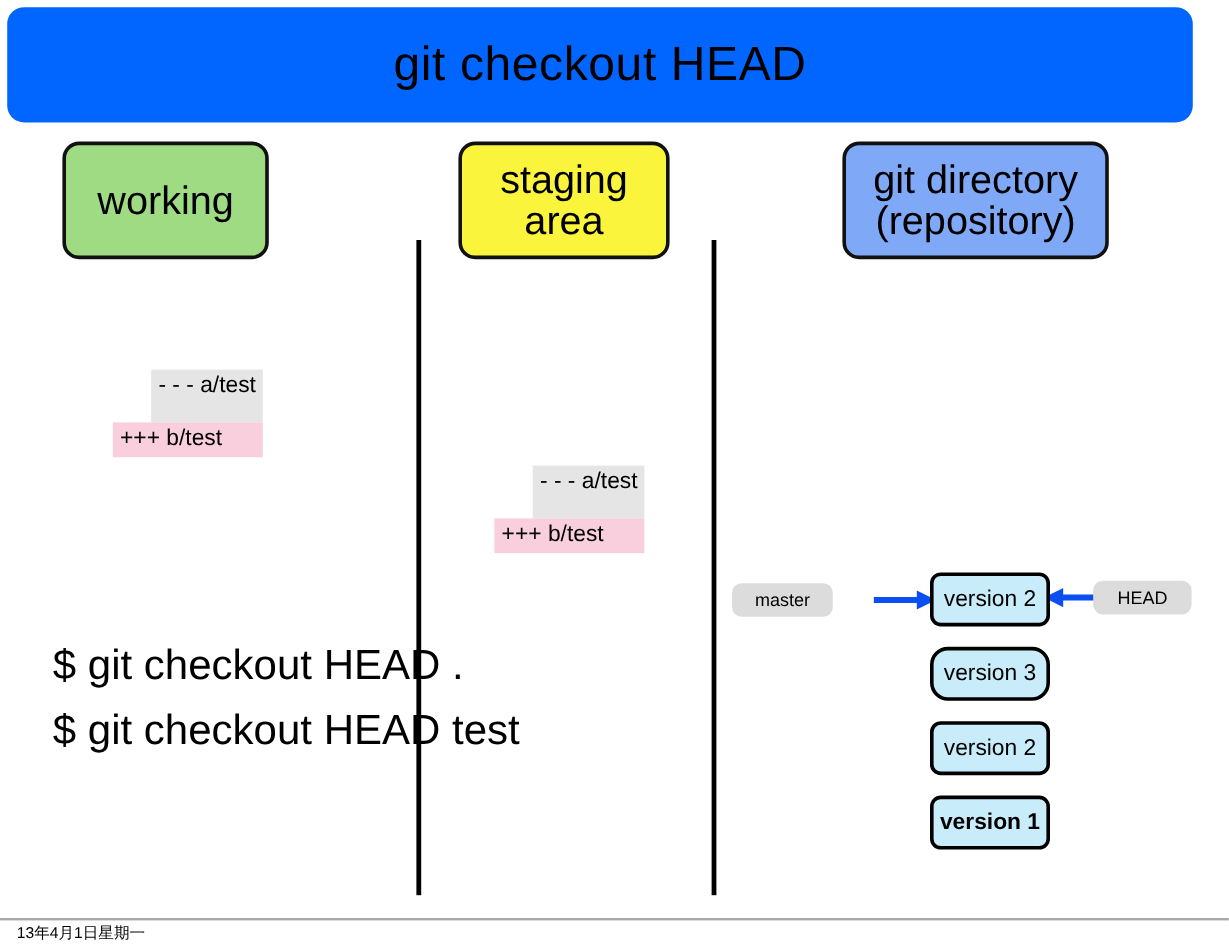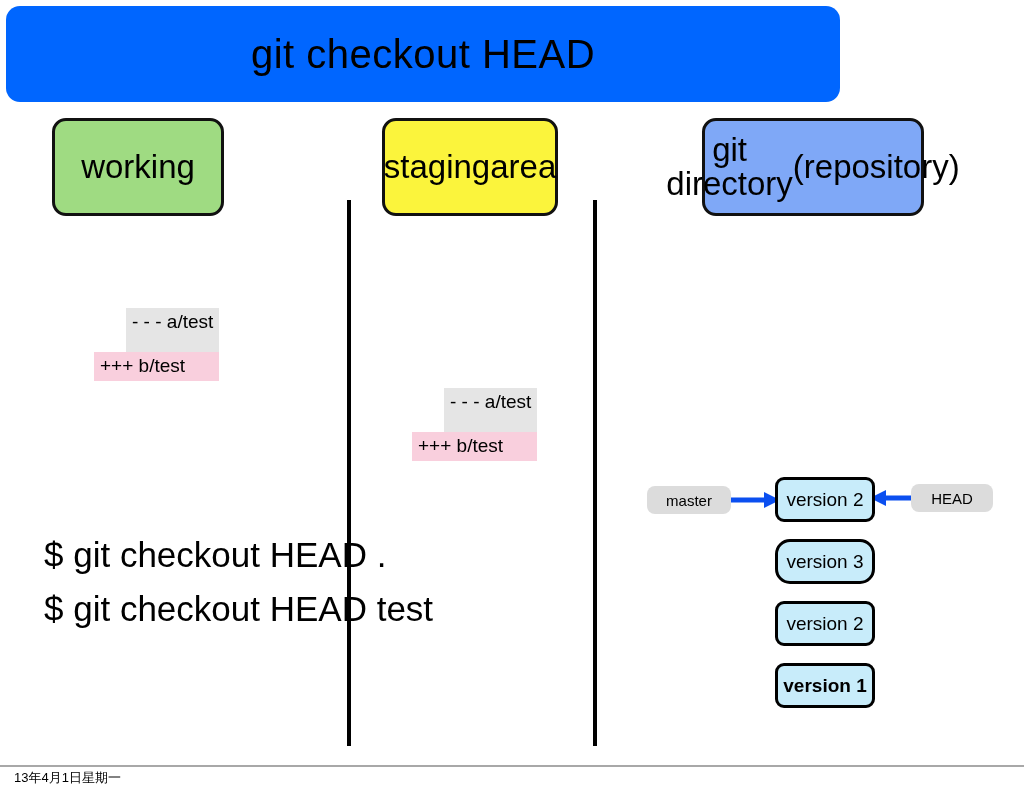--- a/index.html
+++ b/index.html
@@ -14,21 +14,21 @@
     overflow: hidden;
     font-family: "Liberation Sans", sans-serif;
     -webkit-font-smoothing: antialiased;
   }
 
   
   #title-banner {
     position: absolute;
     left: 6px;
     top: 6px;
-    width: 834px;
+    width: 988px;
     height: 96px;
     background: #0066ff;
     border-radius: 14px;
     display: flex;
     align-items: center;
     justify-content: center;
     text-align: right;
   }
   #title-banner .title-text {
     font-size: 40px;
@@ -38,21 +38,21 @@
     white-space: nowrap;
   }
 
   
   .col-box {
     position: absolute;
     box-sizing: border-box;
     border: 3px solid #111111;
     border-radius: 14px;
     display: flex;
-    flex-direction: row;
+    flex-direction: column;
     align-items: center;
     justify-content: center;
     text-align: center;
     line-height: 1.02;
     font-size: 33px;
     color: #000000;
   }
   #col-working {
     left: 52px;
     top: 118px;
@@ -151,21 +151,21 @@
     height: 28px;
     background: #dcdcdc;
     border-radius: 8px;
     display: flex;
     align-items: center;
     justify-content: center;
     font-size: 15px;
     color: #000000;
     z-index: 3;
   }
-  #ref-master { left: 647px; top: 486px; width: 84px; }
+  #ref-master { left: 610px; top: 486px; width: 84px; }
   #ref-head   { left: 911px; top: 484px; width: 82px; }
 
   
   .arrow {
     position: absolute;
     height: 22px;
     z-index: 2;
   }
   #arrow-master { left: 728px; top: 489px; width: 52px; }
   #arrow-head   { left: 870px; top: 487px; width: 46px; }

